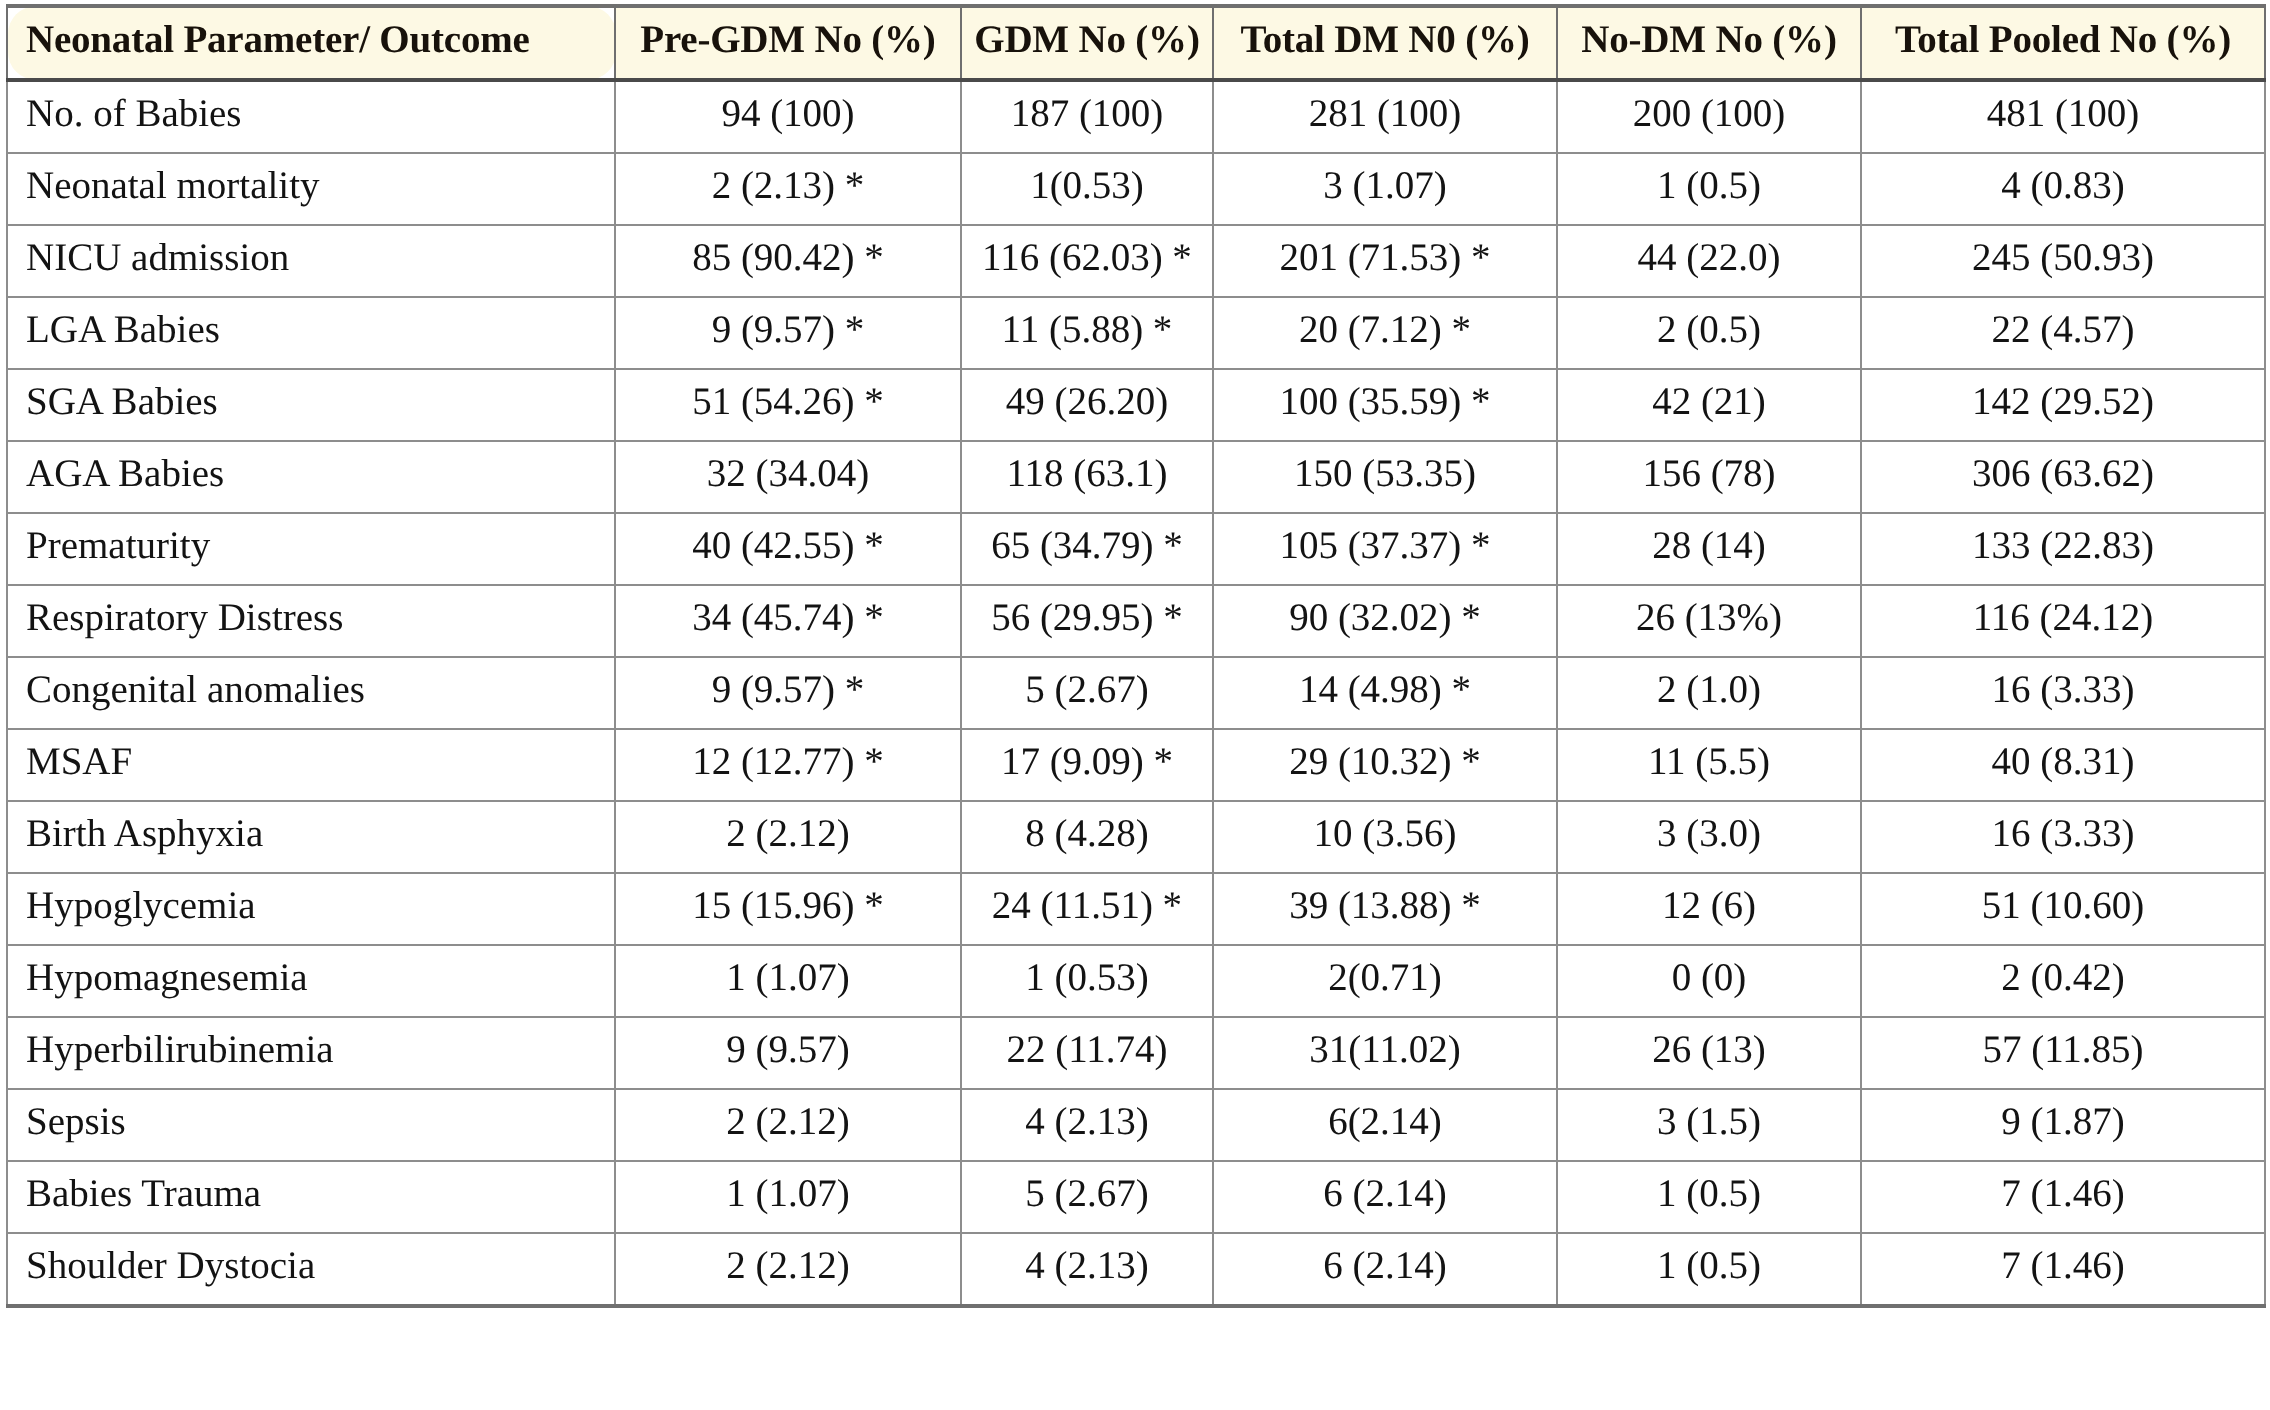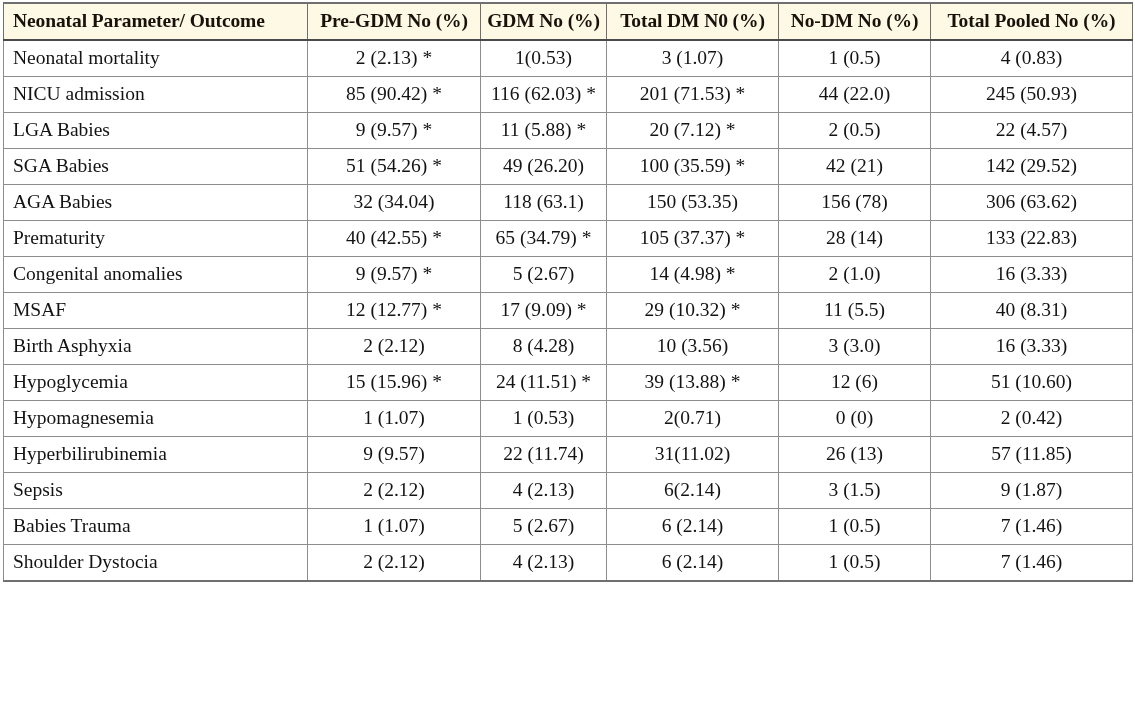--- a/index.html
+++ b/index.html
@@ -41,20 +41,21 @@
     padding: 6px 4px 7px 4px;
     border: 1px solid #6f6f6f;
     border-top: 2px solid #6f6f6f;
     border-bottom: 2px solid #4a4a4a;
     white-space: nowrap;
     letter-spacing: -0.1px;
   }
   thead th.param-head {
     text-align: left;
     padding-left: 9px;
+    border-radius: 14px;
   }
   tbody td {
     font-size: 19.5px;
     color: #131313;
     border: 1px solid #8d8d8d;
     padding: 3px 5px 4px 5px;
     height: 28px;
     text-align: center;
     white-space: nowrap;
     overflow: hidden;
@@ -85,20 +86,28 @@
         <th class="param-head">Neonatal Parameter/ Outcome</th>
         <th>Pre-GDM No (%)</th>
         <th>GDM No (%)</th>
         <th>Total DM N0 (%)</th>
         <th>No-DM No (%)</th>
         <th>Total Pooled No (%)</th>
       </tr>
     </thead>
     <tbody id="table-body">
         <tr>
+          <td class="param">No. of Babies</td>
+          <td>94 (100)</td>
+          <td>187 (100)</td>
+          <td>281 (100)</td>
+          <td>200 (100)</td>
+          <td>481 (100)</td>
+        </tr>
+        <tr>
           <td class="param">Neonatal mortality</td>
           <td>2 (2.13) *</td>
           <td>1(0.53)</td>
           <td>3 (1.07)</td>
           <td>1 (0.5)</td>
           <td>4 (0.83)</td>
         </tr>
         <tr>
           <td class="param">NICU admission</td>
           <td>85 (90.42) *</td>
@@ -133,20 +142,28 @@
         </tr>
         <tr>
           <td class="param">Prematurity</td>
           <td>40 (42.55) *</td>
           <td>65 (34.79) *</td>
           <td>105 (37.37) *</td>
           <td>28 (14)</td>
           <td>133 (22.83)</td>
         </tr>
         <tr>
+          <td class="param">Respiratory Distress</td>
+          <td>34 (45.74) *</td>
+          <td>56 (29.95) *</td>
+          <td>90 (32.02) *</td>
+          <td>26 (13%)</td>
+          <td>116 (24.12)</td>
+        </tr>
+        <tr>
           <td class="param">Congenital anomalies</td>
           <td>9 (9.57) *</td>
           <td>5 (2.67)</td>
           <td>14 (4.98) *</td>
           <td>2 (1.0)</td>
           <td>16 (3.33)</td>
         </tr>
         <tr>
           <td class="param">MSAF</td>
           <td>12 (12.77) *</td>

